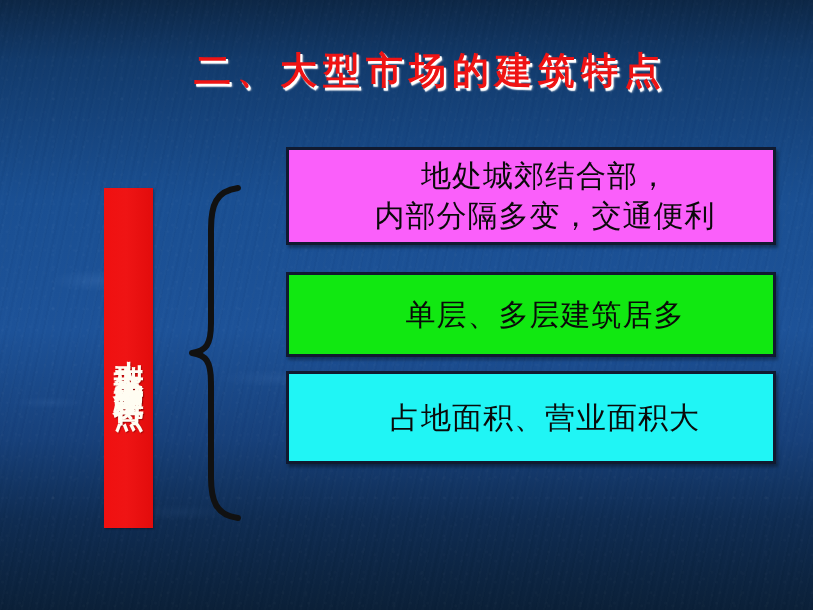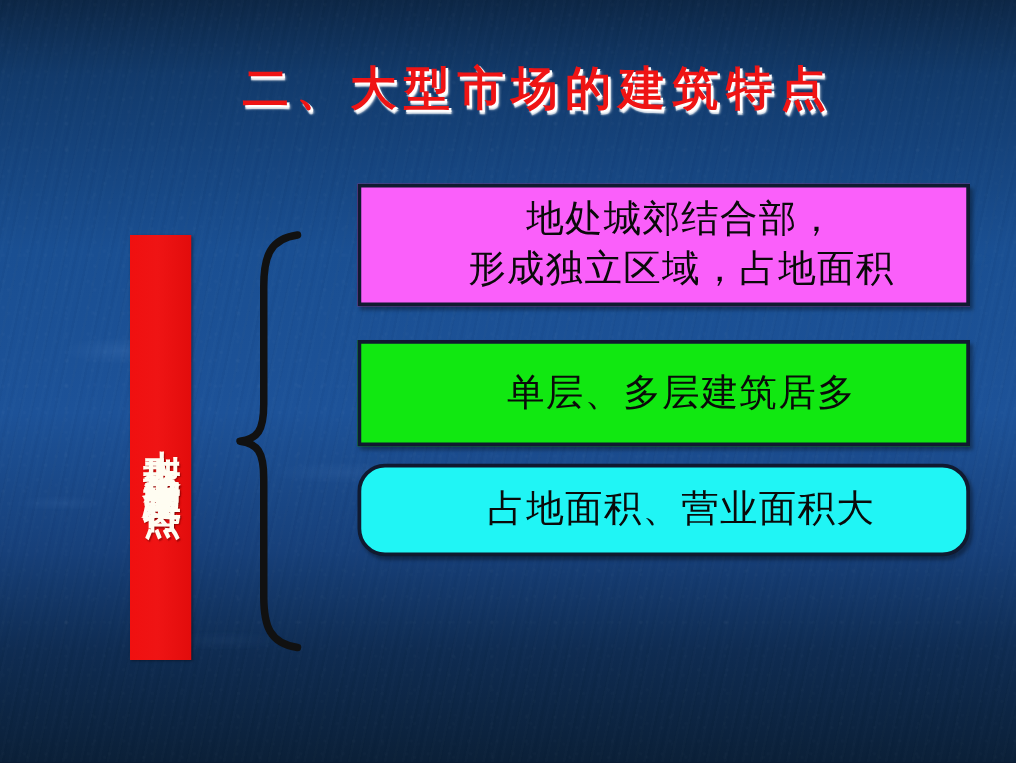--- a/index.html
+++ b/index.html
@@ -144,21 +144,21 @@
     color: #0a0a0a;
     letter-spacing: 1px;
     box-shadow: 2px 3px 3px rgba(0,0,0,.35);
     padding-left: 28px;
   }
   .cbox .txt { display: block; }
   .cbox .txt span { display: block; white-space: nowrap; }
 
   #box-1 { top: 147px; height: 98px;  background: #fa5ffa; }
   #box-2 { top: 272px; height: 85px;  background: #11e811; }
-  #box-3 { top: 371px; height: 74px;  background: #20f5f5; border-radius: 22px; }
+  #box-3 { top: 371px; height: 93px;  background: #20f5f5; }
   #box-4 { top: 471px; height: 82px;  background: #fbc70d; }
 </style>
 </head>
 <body>
 
 <div id="slide">
 
   <div id="tex-a"></div>
   <div id="tex-b"></div>
   <div id="tex-c"></div>
@@ -177,21 +177,21 @@
                C 25 162, 20 168, 6 170
                C 20 172, 25 178, 25 200
                L 25 294
                C 25 318, 30 332, 52 335" fill="none" stroke="#111111" stroke-width="6" stroke-linecap="round" stroke-linejoin="round"></path>
     </svg>
   </div>
 
   <div class="cbox" id="box-1">
     <div class="txt">
       <span>地处城郊结合部，</span>
-      <span>形成独立区域，占地面积</span>
+      <span>内部分隔多变，交通便利</span>
     </div>
   </div>
 
   <div class="cbox" id="box-2">
     <div class="txt">
       <span>单层、多层建筑居多</span>
     </div>
   </div>
 
   <div class="cbox" id="box-3">

